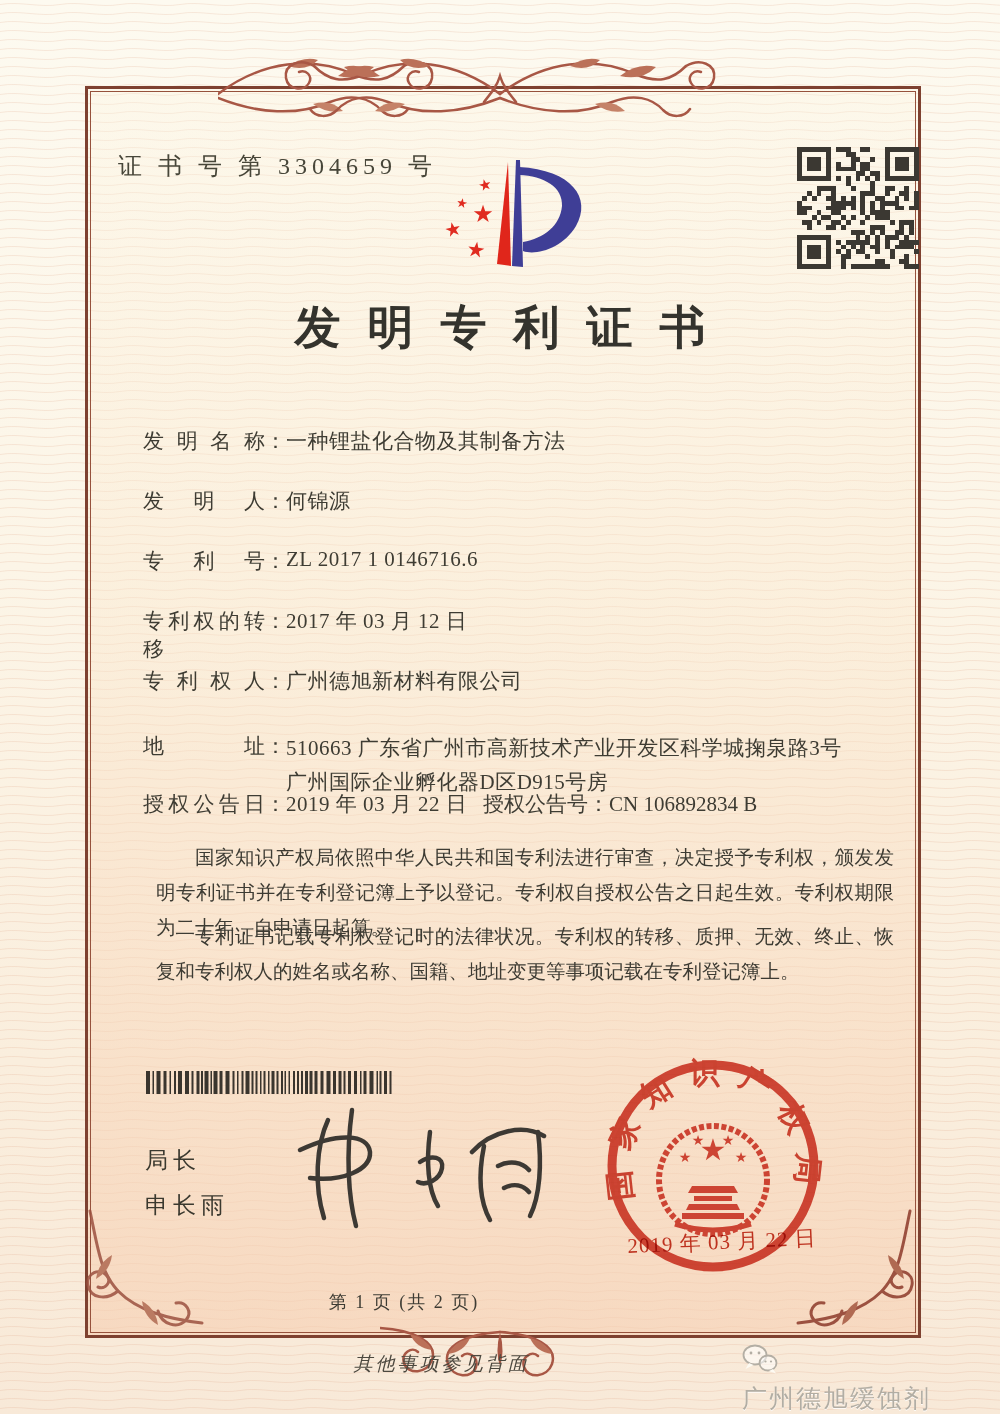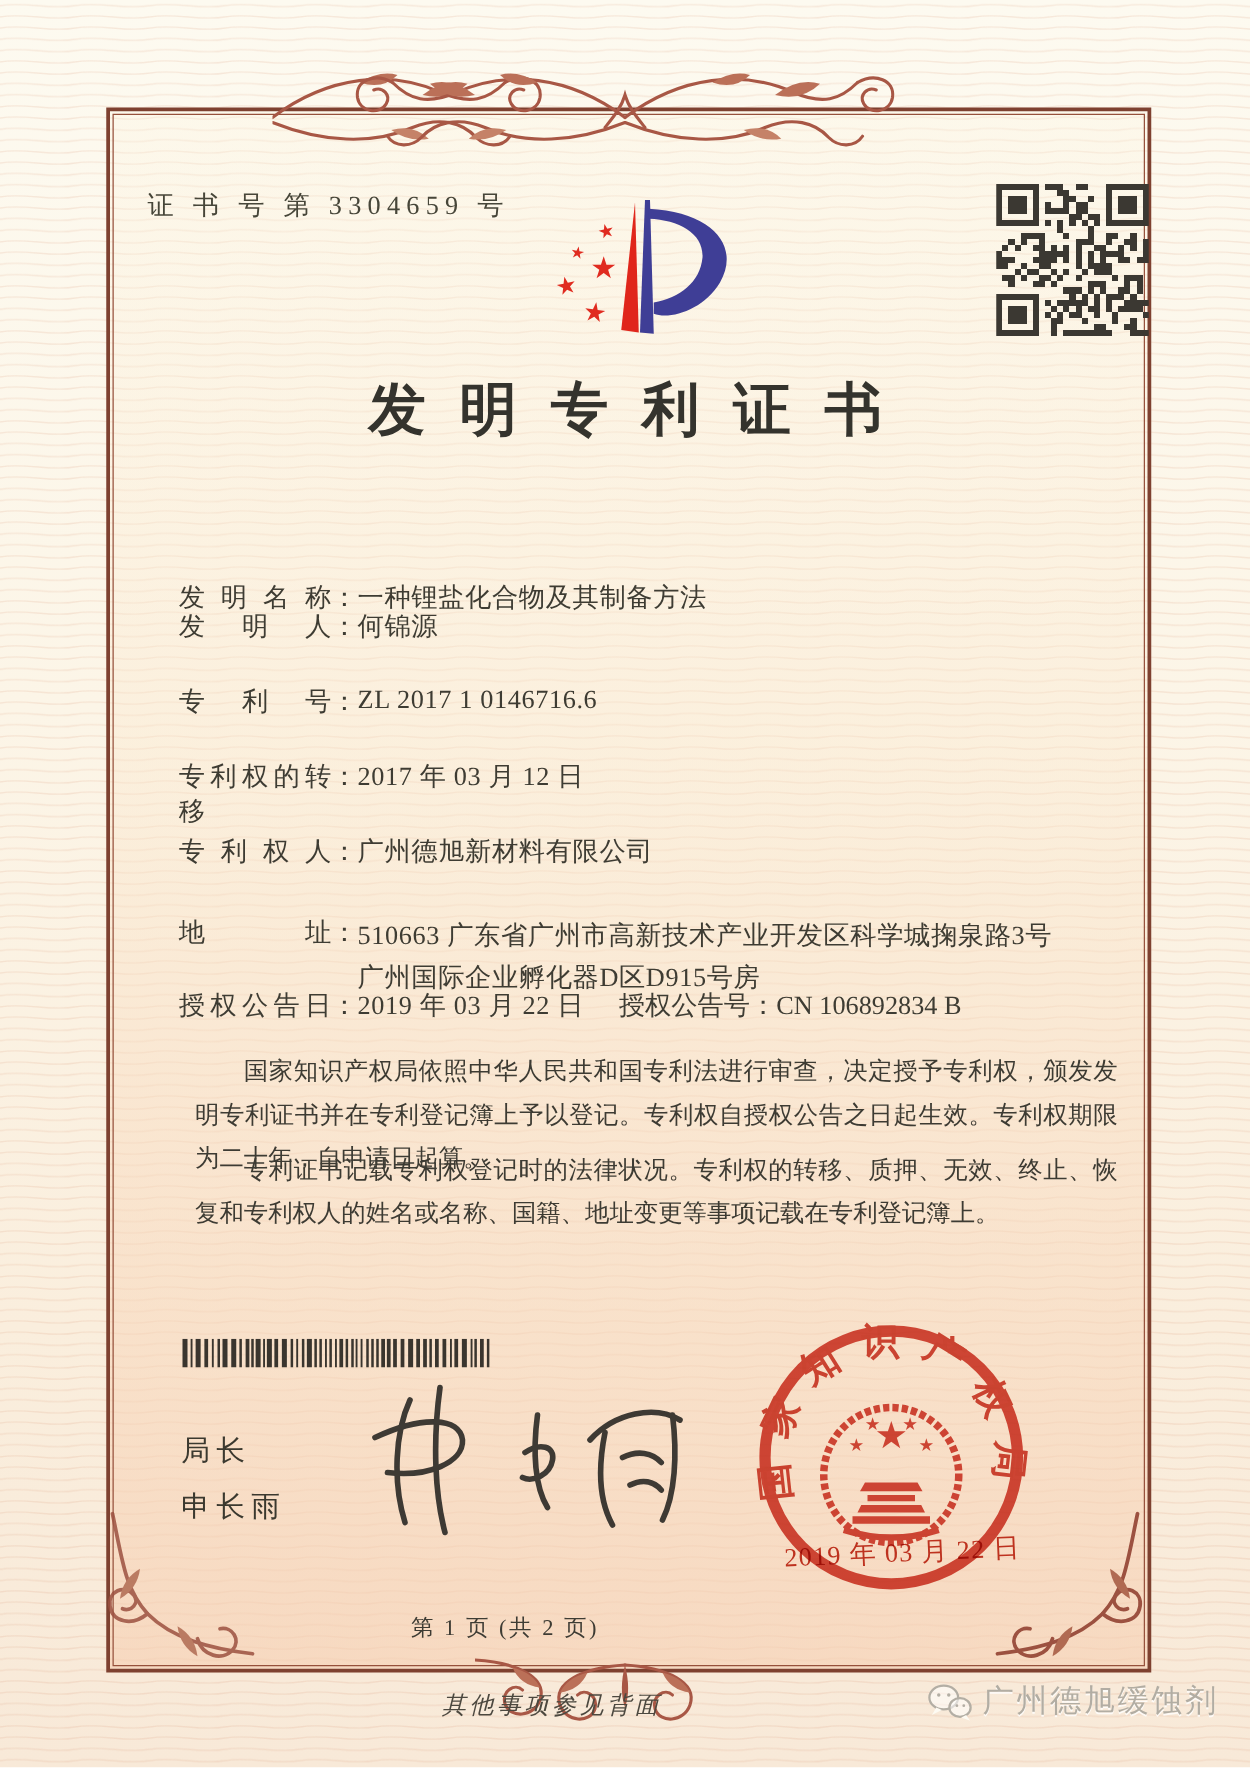--- a/index.html
+++ b/index.html
@@ -6,38 +6,38 @@
   body{font-family:"Liberation Serif","DejaVu Serif",serif;}
   .page{position:relative;width:1000px;height:1414px;overflow:hidden;
         background:linear-gradient(180deg,#fdfaf0 0%,#fcf5e7 40%,#faeedd 75%,#f8e9d8 100%);}
   .wavy{position:absolute;left:0;top:0;width:1000px;height:1414px;pointer-events:none;opacity:.55;}
   .cert{position:absolute;left:85px;top:86px;width:830px;height:1246px;
         background:linear-gradient(180deg,rgba(252,245,226,.30) 0%,rgba(250,230,204,.40) 45%,rgba(246,207,178,.62) 100%);
         border:3px solid #7e4130;}
   .cert::before{content:"";position:absolute;left:2px;top:2px;right:2px;bottom:2px;
         border:1px solid #96513c;pointer-events:none;}
   .abs{position:absolute;}
-  .cert-no{left:118px;top:150px;font-size:21px;letter-spacing:5px;color:#474639;text-align:right;}
+  .cert-no{left:118px;top:150px;font-size:24px;letter-spacing:5px;color:#474639;text-align:right;}
   .title{left:0;top:297px;width:1000px;text-align:center;font-size:46px;font-weight:600;
          letter-spacing:27px;text-indent:27px;color:#34332d;}
   .field-row{left:143px;width:745px;font-size:21px;color:#3e3c33;}
   .flabel{display:inline-block;width:122px;text-align:justify;text-align-last:justify;vertical-align:top;}
   .colon{vertical-align:top;}
   .fvalue{display:inline-block;vertical-align:top;letter-spacing:.5px;}
   .fvalue.wrap{width:566px;line-height:1.6;}
-  .sub-field{position:absolute;left:352px;top:0;white-space:nowrap;}
+  .sub-field{position:absolute;left:340px;top:0;white-space:nowrap;}
   .para{left:143px;width:738px;font-size:19.5px;line-height:35px;color:#3d3b33;
         text-align:justify;text-indent:2em;margin-left:13px;}
   .director{left:145px;font-size:23px;letter-spacing:5px;color:#3b392f;}
   .seal-date{left:622px;top:1228px;width:200px;text-align:center;font-size:21px;color:#c43a28;
              letter-spacing:1px;transform:rotate(-2.5deg);mix-blend-mode:multiply;}
   .page-num{left:0;top:1290px;width:808px;text-align:center;font-size:18px;color:#3e3c34;letter-spacing:2px;}
   .back-note{left:0;top:1351px;width:883px;text-align:center;font-size:19px;font-style:italic;
              color:#4c483f;letter-spacing:3px;}
-  .wechat{left:742px;top:1344px;display:flex;align-items:flex-end;gap:8px;}
+  .wechat{left:742px;top:1344px;display:flex;align-items:flex-start;gap:8px;flex-direction:column;}
   .wechat-name{font-size:25px;color:#b2ada3;letter-spacing:2px;text-shadow:0 1px 0 rgba(255,255,255,.8);}
   svg{display:block;}
 </style>
 </head>
 <body>
 
 <div class="page">
 
   <svg class="wavy" aria-hidden="true">
     <defs>
@@ -407,21 +407,21 @@
         <rect x="17" y="24" width="1" height="1" fill="#3b3832"></rect>
         <rect x="18" y="24" width="1" height="1" fill="#3b3832"></rect>
         <rect x="22" y="24" width="1" height="1" fill="#3b3832"></rect>
         <rect x="23" y="24" width="1" height="1" fill="#3b3832"></rect>
         <rect x="24" y="24" width="1" height="1" fill="#3b3832"></rect>
       </svg>
   </div>
 
   <div class="abs title">发明专利证书</div>
 
-  <div class="abs field-row" style="top:427px;margin-top:37px;">
+  <div class="abs field-row" style="top:427px;">
     <span class="flabel">发明名称</span><span class="colon">：</span><span class="fvalue">一种锂盐化合物及其制备方法</span>
   </div>
   <div class="abs field-row" style="top:487px;">
     <span class="flabel">发明人</span><span class="colon">：</span><span class="fvalue">何锦源</span>
   </div>
   <div class="abs field-row" style="top:547px;">
     <span class="flabel">专利号</span><span class="colon">：</span><span class="fvalue">ZL 2017 1 0146716.6</span>
   </div>
   <div class="abs field-row" style="top:607px;">
     <span class="flabel">专利权的转移</span><span class="colon">：</span><span class="fvalue">2017 年 03 月 12 日</span>

